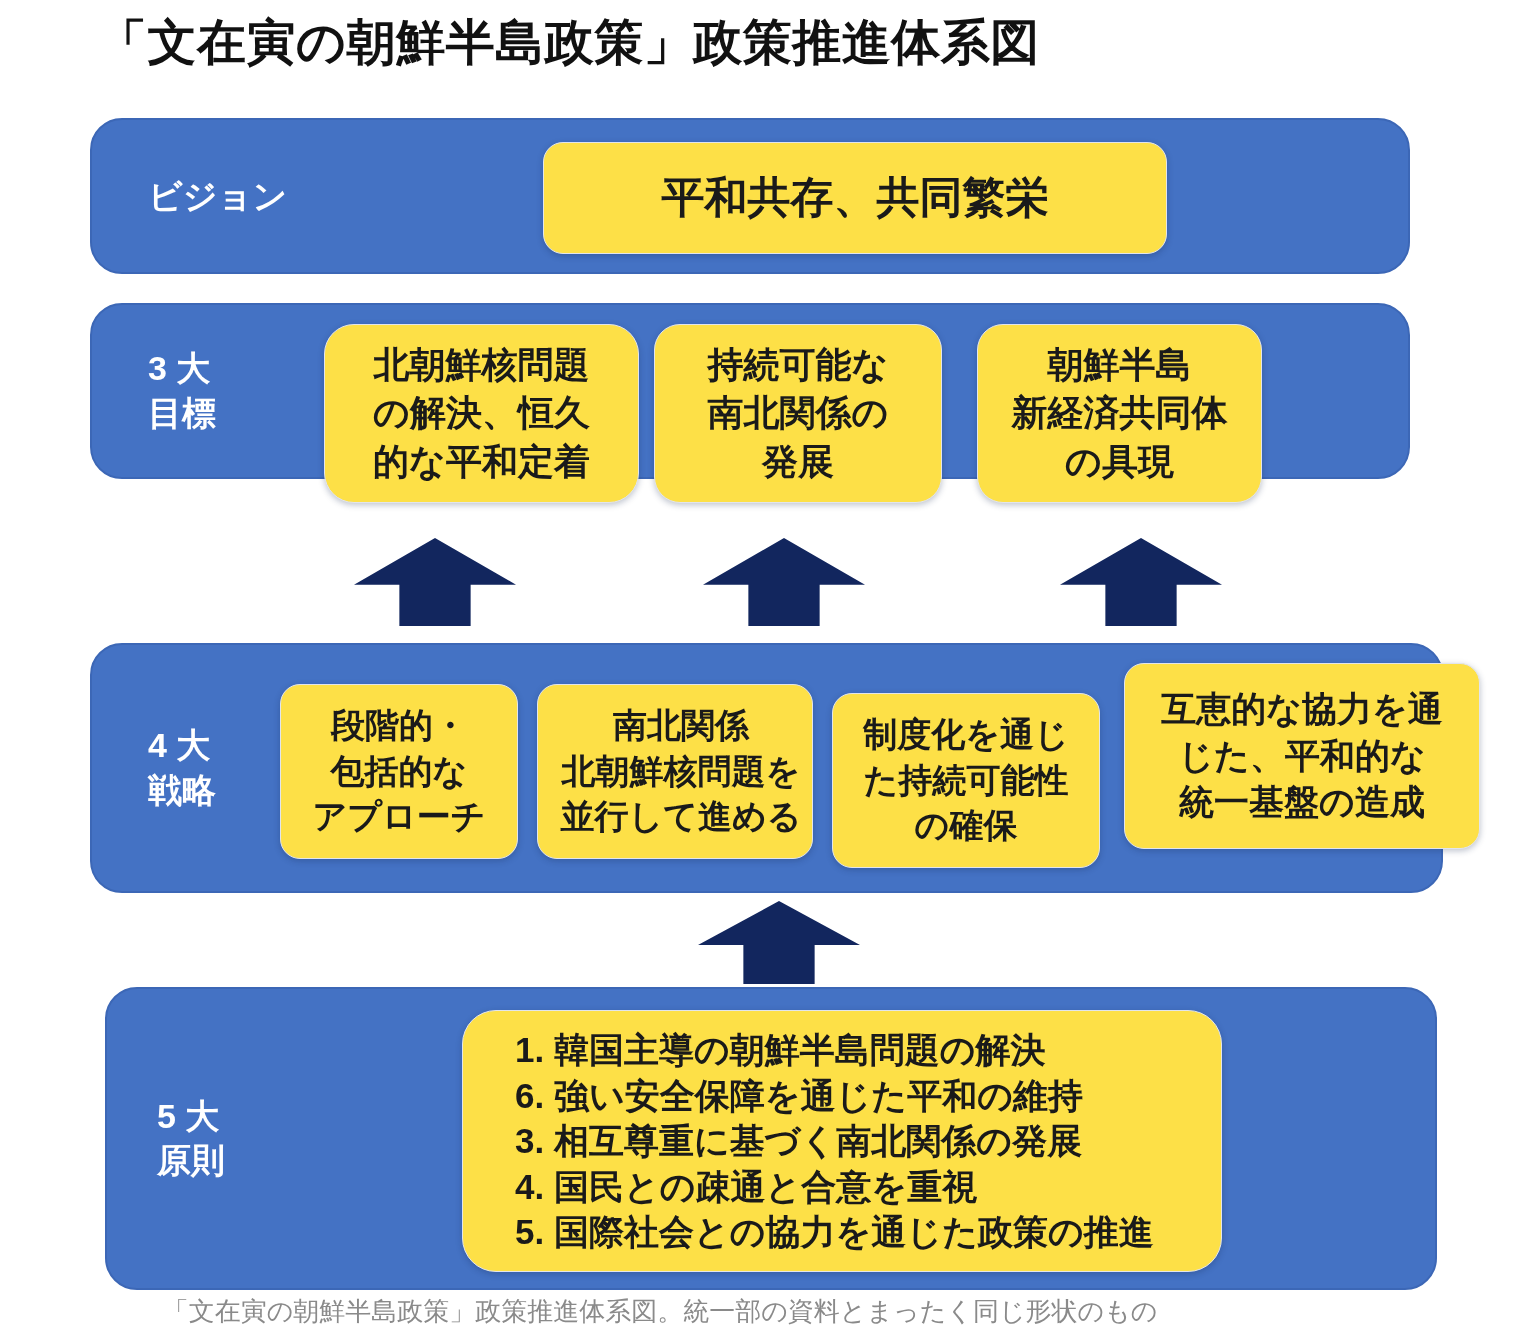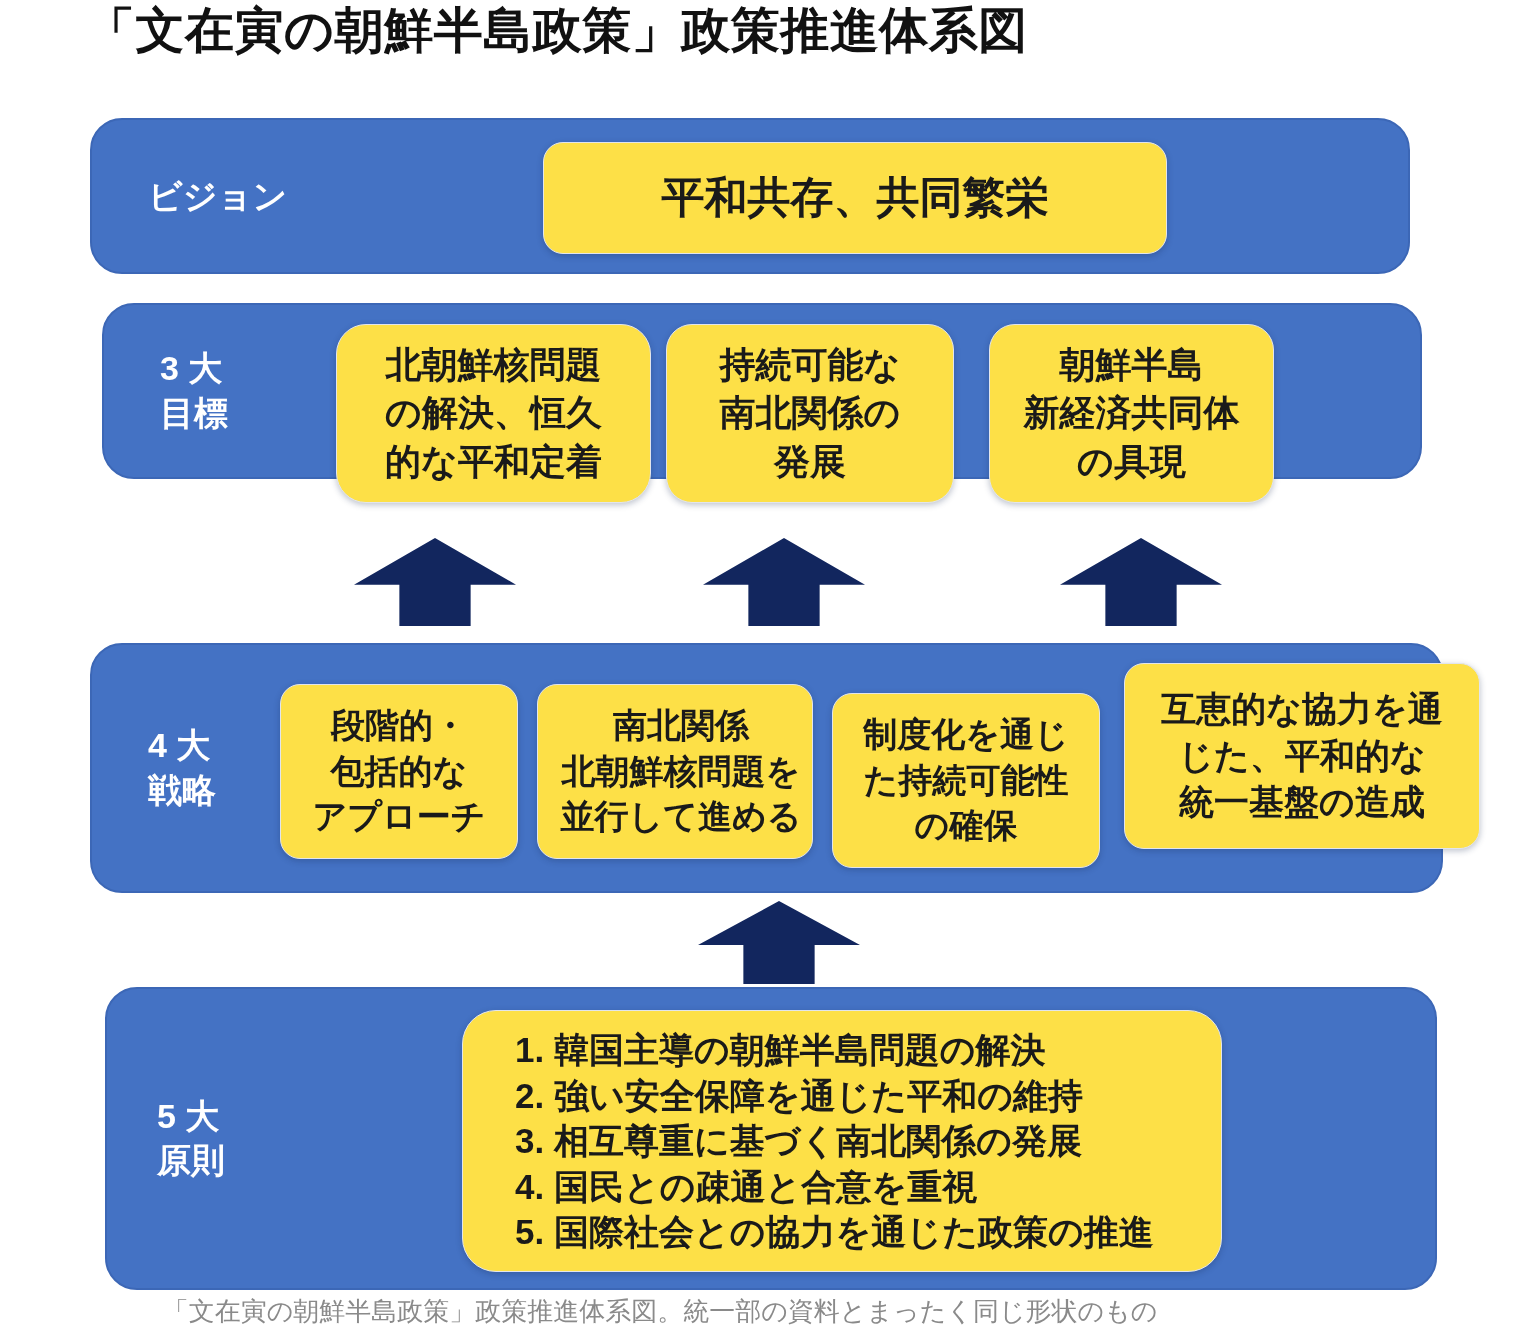--- a/index.html
+++ b/index.html
@@ -5,33 +5,33 @@
   html,body{margin:0;padding:0;background:#ffffff;}
   .canvas{
     position:relative;
     width:1533px;height:1328px;
     background:#ffffff;
     font-family:"Liberation Sans","DejaVu Sans",sans-serif;
     color:#1a1a1a;
     overflow:hidden;
   }
   .title{
-    position:absolute;left:86px;top:2px;margin:0;
+    position:absolute;left:86px;top:2px;margin:12px;
     font-size:49px;font-weight:bold;color:#111;
     letter-spacing:0.5px;line-height:1.15;white-space:nowrap;
   }
   .band{
     position:absolute;
     background:#4472c4;
     border:2px solid #3c67b6;
     border-radius:32px;
     box-sizing:border-box;
   }
   .band-vision{left:90px;top:118px;width:1320px;height:156px;}
-  .band-goals{left:90px;top:303px;width:1320px;height:176px;margin-left:12px;}
+  .band-goals{left:90px;top:303px;width:1320px;height:176px;}
   .band-strategies{left:90px;top:643px;width:1353px;height:250px;}
   .band-principles{left:105px;top:987px;width:1332px;height:303px;}
   .band-label{
     position:absolute;left:56px;top:50%;transform:translateY(-50%);
     color:#ffffff;font-size:34px;font-weight:bold;
     line-height:1.32;white-space:pre-line;
   }
   .band-principles .band-label{left:50px;}
   .white-box{
     position:absolute;
@@ -139,21 +139,21 @@
     </div>
   </section>
 
   <div class="arrow arrow-big"></div>
 
   <section class="band band-principles">
     <div class="band-label">5 大
 原則</div>
     <div class="white-box principles-box">
       <div class="principle-line">1. 韓国主導の朝鮮半島問題の解決</div>
-      <div class="principle-line">2. 強い安全保障を通じた平和の維持</div>
+      <div class="principle-line">6. 強い安全保障を通じた平和の維持</div>
       <div class="principle-line">3. 相互尊重に基づく南北関係の発展</div>
       <div class="principle-line">4. 国民との疎通と合意を重視</div>
       <div class="principle-line">5. 国際社会との協力を通じた政策の推進</div>
     </div>
   </section>
 
   <div class="caption">「文在寅の朝鮮半島政策」政策推進体系図。統一部の資料とまったく同じ形状のもの</div>
 
 </div>
 

